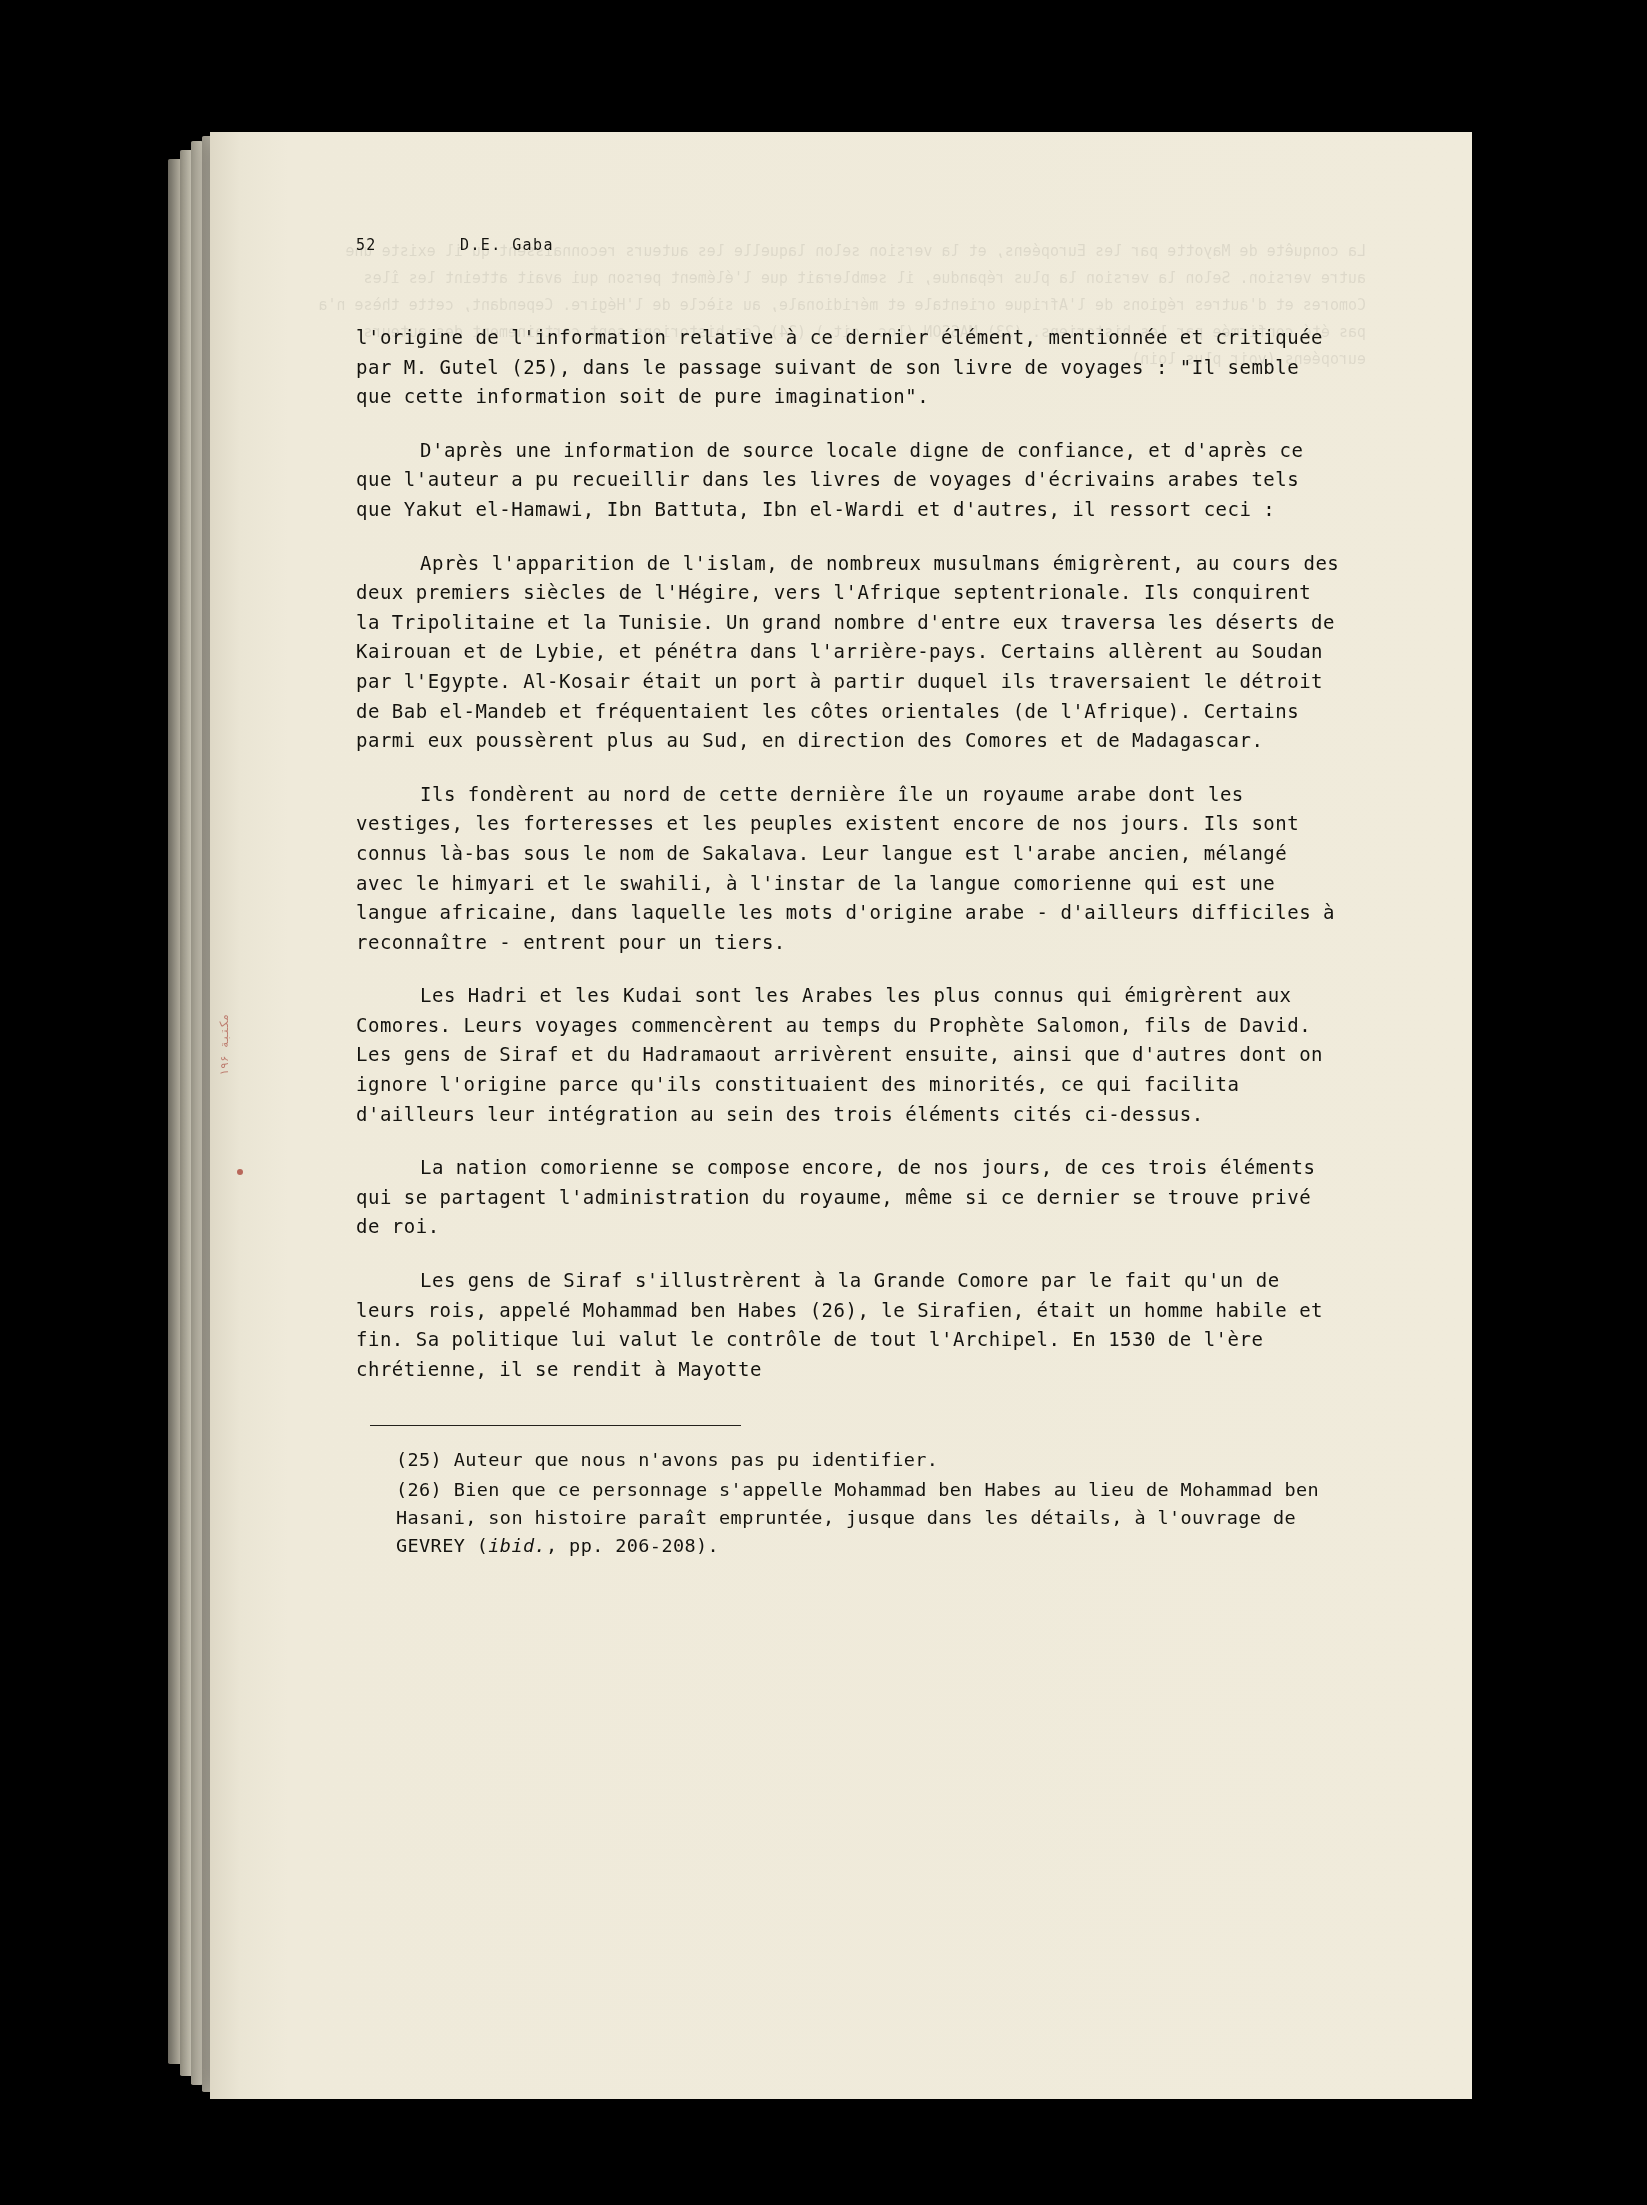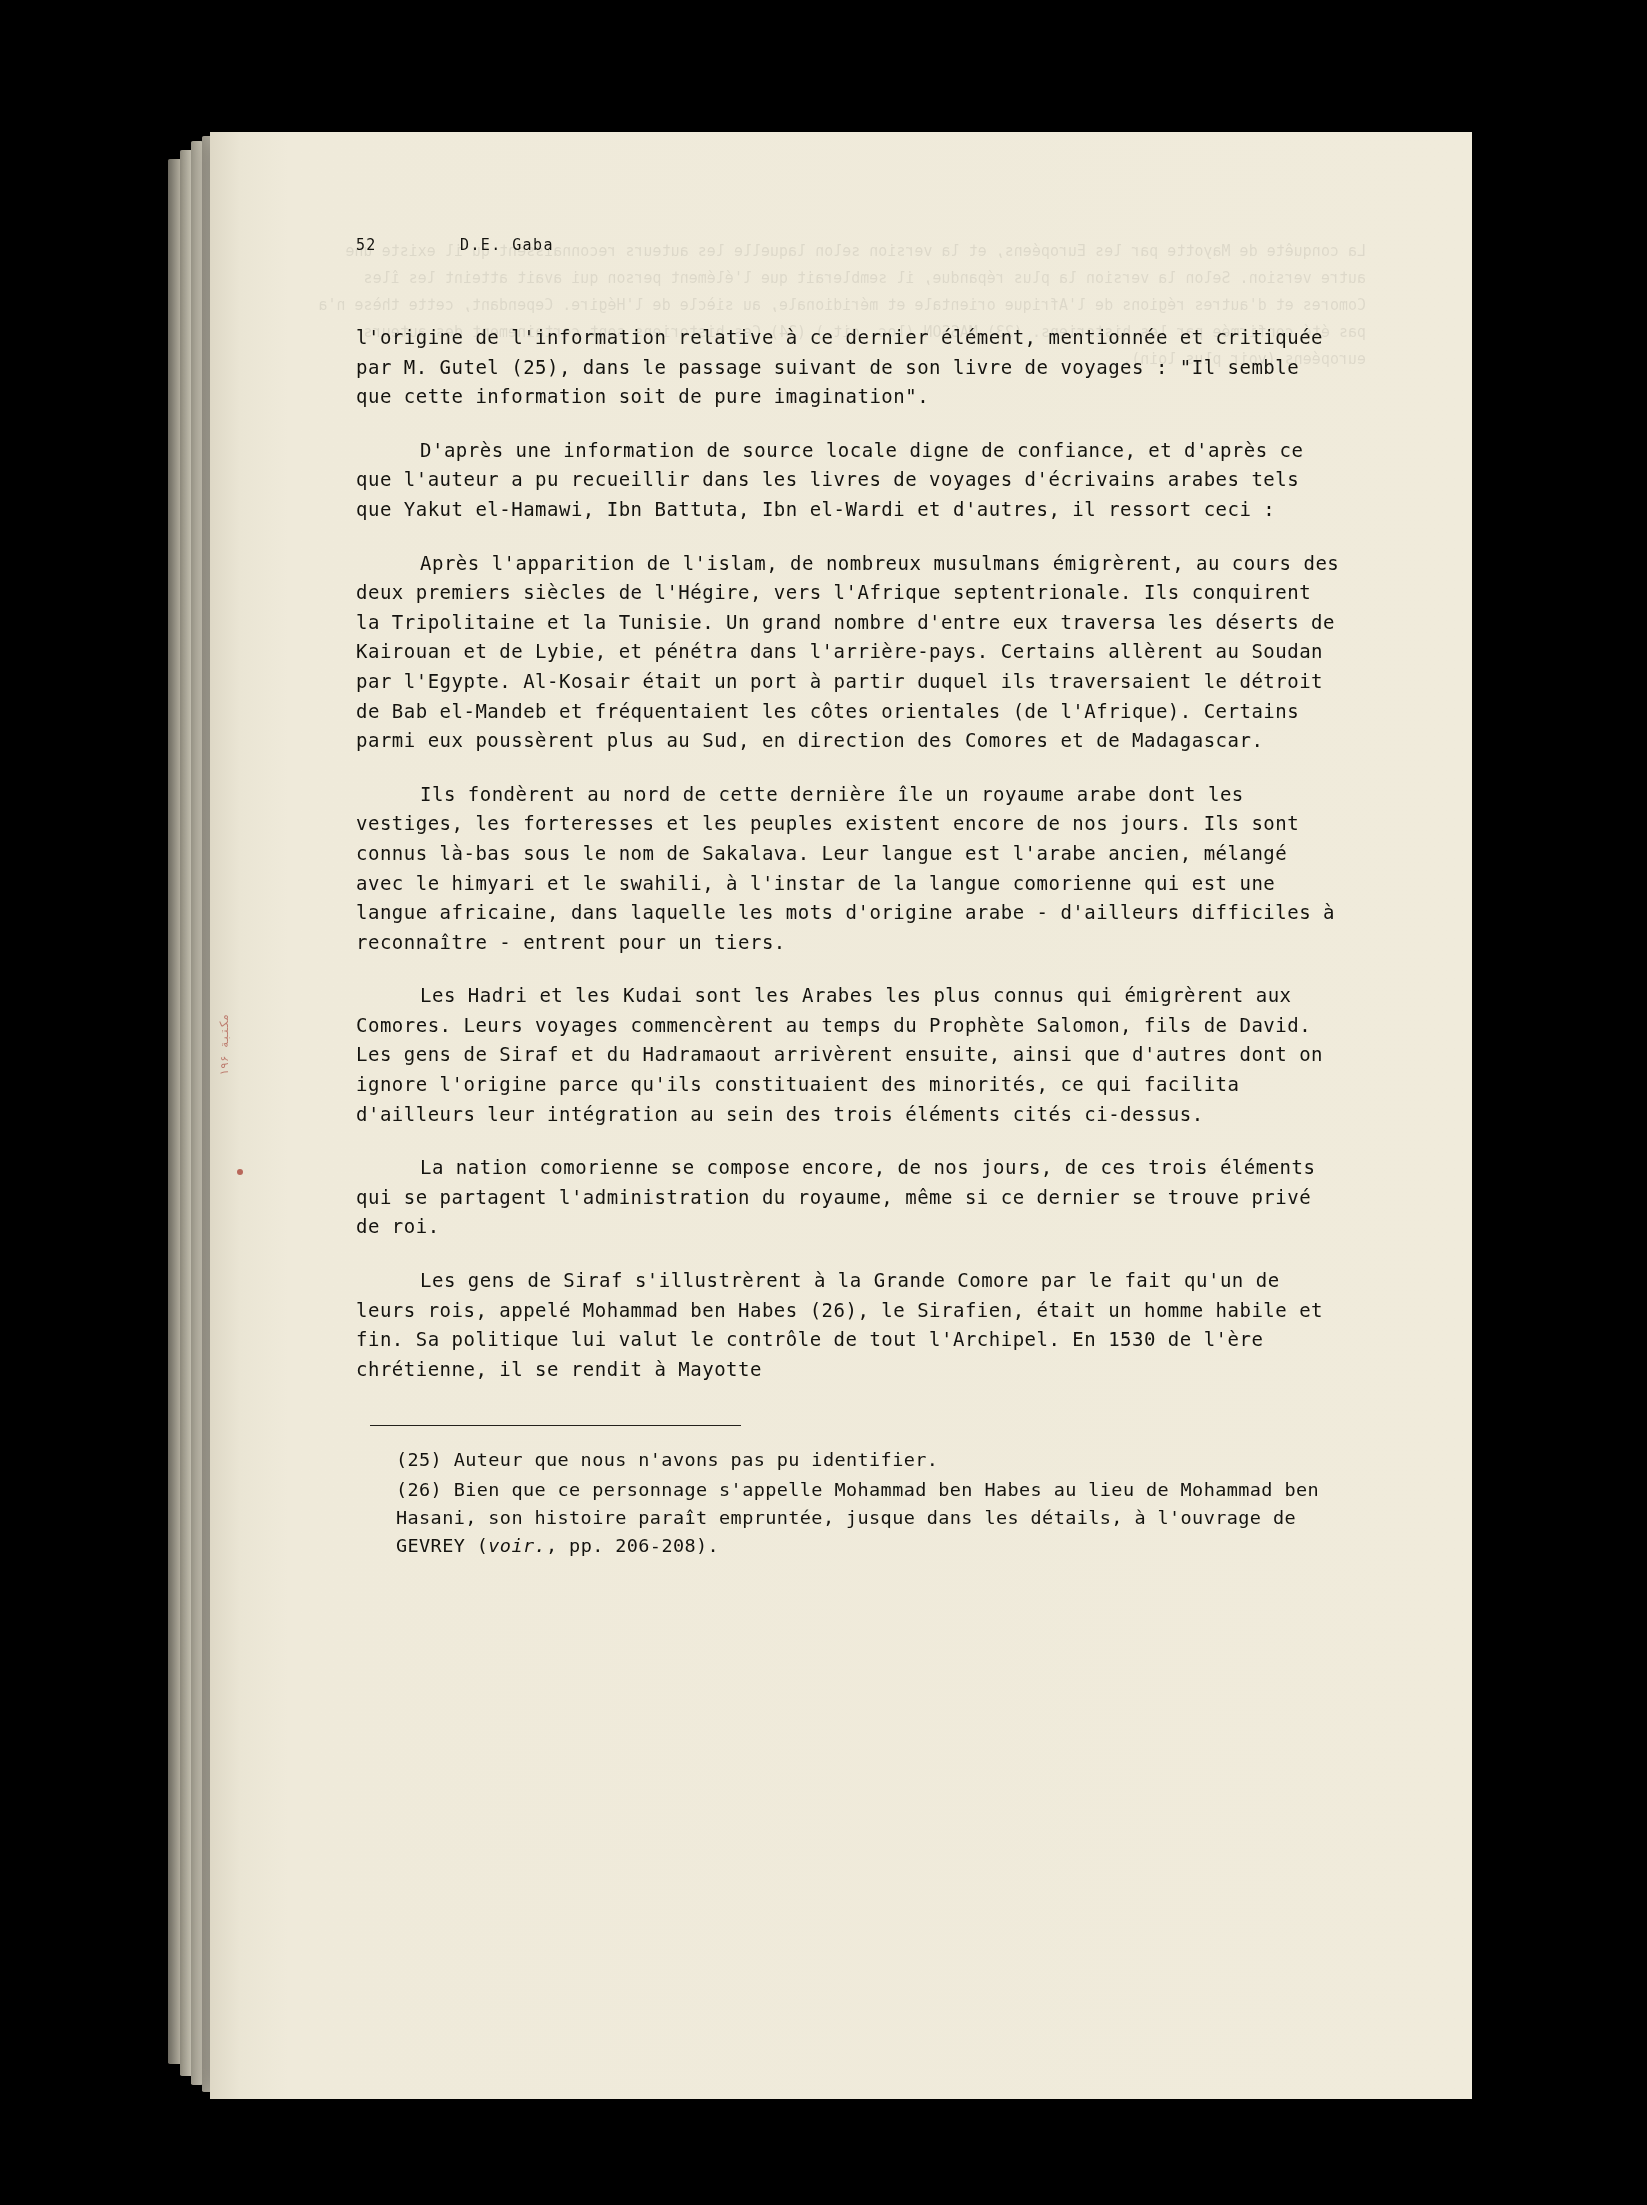--- a/index.html
+++ b/index.html
@@ -164,19 +164,19 @@
       <p class="para">Après l'apparition de l'islam, de nombreux musulmans émigrèrent, au cours des deux premiers siècles de l'Hégire, vers l'Afrique septentrionale. Ils conquirent la Tripolitaine et la Tunisie. Un grand nombre d'entre eux traversa les déserts de Kairouan et de Lybie, et pénétra dans l'arrière-pays. Certains allèrent au Soudan par l'Egypte. Al-Kosair était un port à partir duquel ils traversaient le détroit de Bab el-Mandeb et fréquentaient les côtes orientales (de l'Afrique). Certains parmi eux poussèrent plus au Sud, en direction des Comores et de Madagascar.</p>
       <p class="para">Ils fondèrent au nord de cette dernière île un royaume arabe dont les vestiges, les forteresses et les peuples existent encore de nos jours. Ils sont connus là-bas sous le nom de Sakalava. Leur langue est l'arabe ancien, mélangé avec le himyari et le swahili, à l'instar de la langue comorienne qui est une langue africaine, dans laquelle les mots d'origine arabe - d'ailleurs difficiles à reconnaître - entrent pour un tiers.</p>
       <p class="para">Les Hadri et les Kudai sont les Arabes les plus connus qui émigrèrent aux Comores. Leurs voyages commencèrent au temps du Prophète Salomon, fils de David. Les gens de Siraf et du Hadramaout arrivèrent ensuite, ainsi que d'autres dont on ignore l'origine parce qu'ils constituaient des minorités, ce qui facilita d'ailleurs leur intégration au sein des trois éléments cités ci-dessus.</p>
       <p class="para">La nation comorienne se compose encore, de nos jours, de ces trois éléments qui se partagent l'administration du royaume, même si ce dernier se trouve privé de roi.</p>
       <p class="para">Les gens de Siraf s'illustrèrent à la Grande Comore par le fait qu'un de leurs rois, appelé Mohammad ben Habes (26), le Sirafien, était un homme habile et fin. Sa politique lui valut le contrôle de tout l'Archipel. En 1530 de l'ère chrétienne, il se rendit à Mayotte</p>
 
       <hr class="footnote-rule">
 
       <div class="footnotes">
         <p class="fn">(25) Auteur que nous n'avons pas pu identifier.</p>
-        <p class="fn"><span>(26) Bien que ce personnage s'appelle Mohammad ben Habes au lieu de Mohammad ben Hasani, son histoire paraît empruntée, jusque dans les détails, à l'ouvrage de GEVREY (</span><span class="ital">voir.</span><span>, pp. 206-208).</span></p>
+        <p class="fn"><span>(26) Bien que ce personnage s'appelle Mohammad ben Habes au lieu de Mohammad ben Hasani, son histoire paraît empruntée, jusque dans les détails, à l'ouvrage de GEVREY (</span><span class="ital">ibid.</span><span>, pp. 206-208).</span></p>
       </div>
 
     </div>
   </div>
 </div>
 
 
 </body></html>

